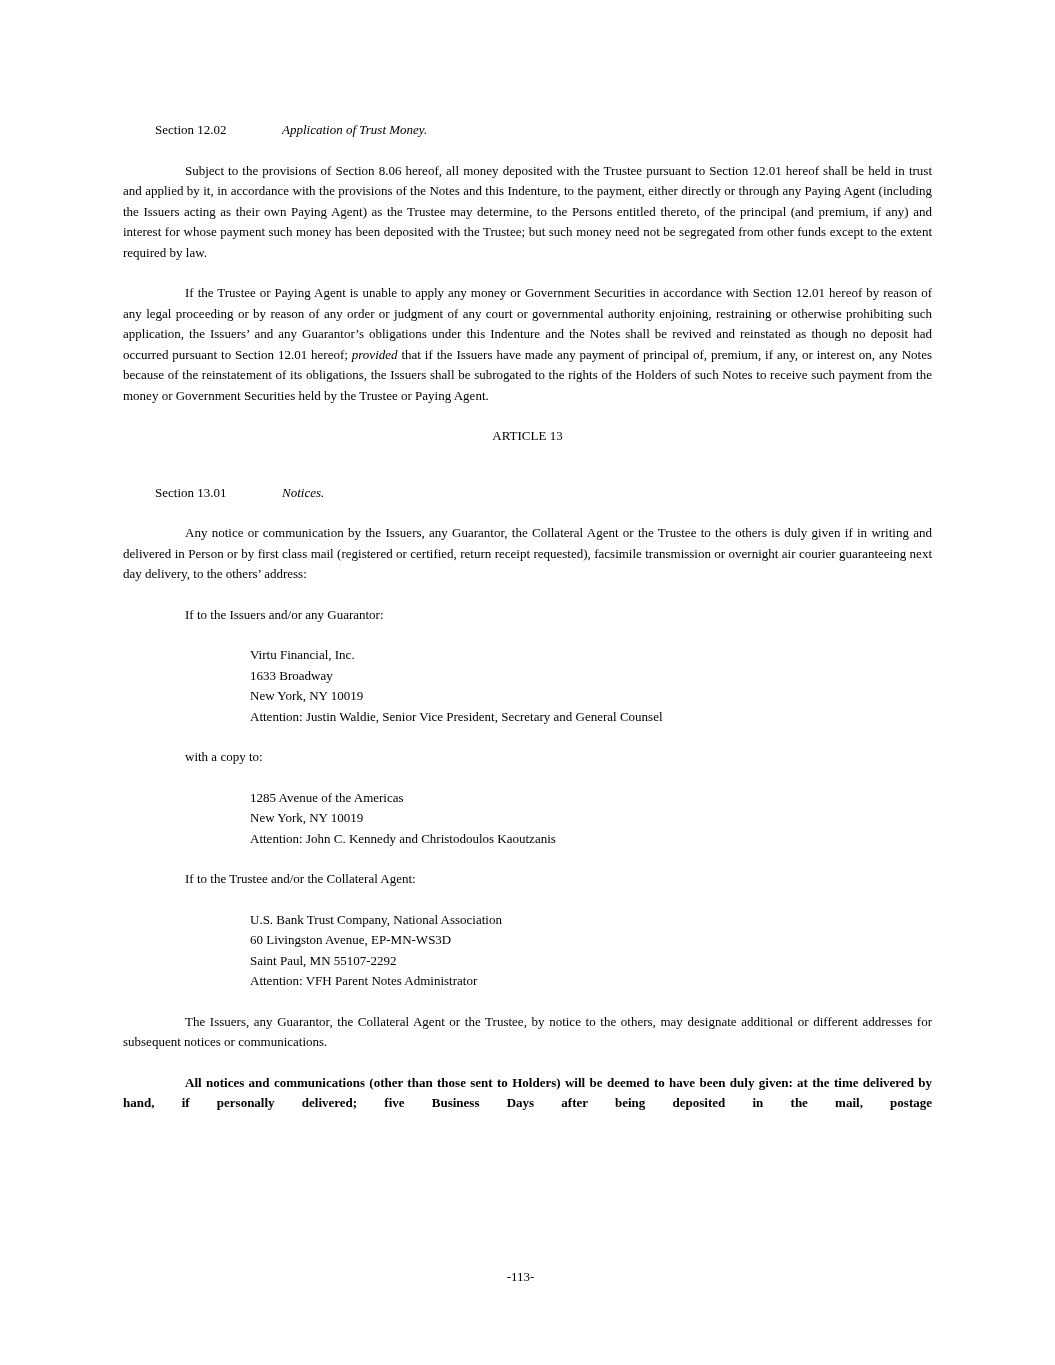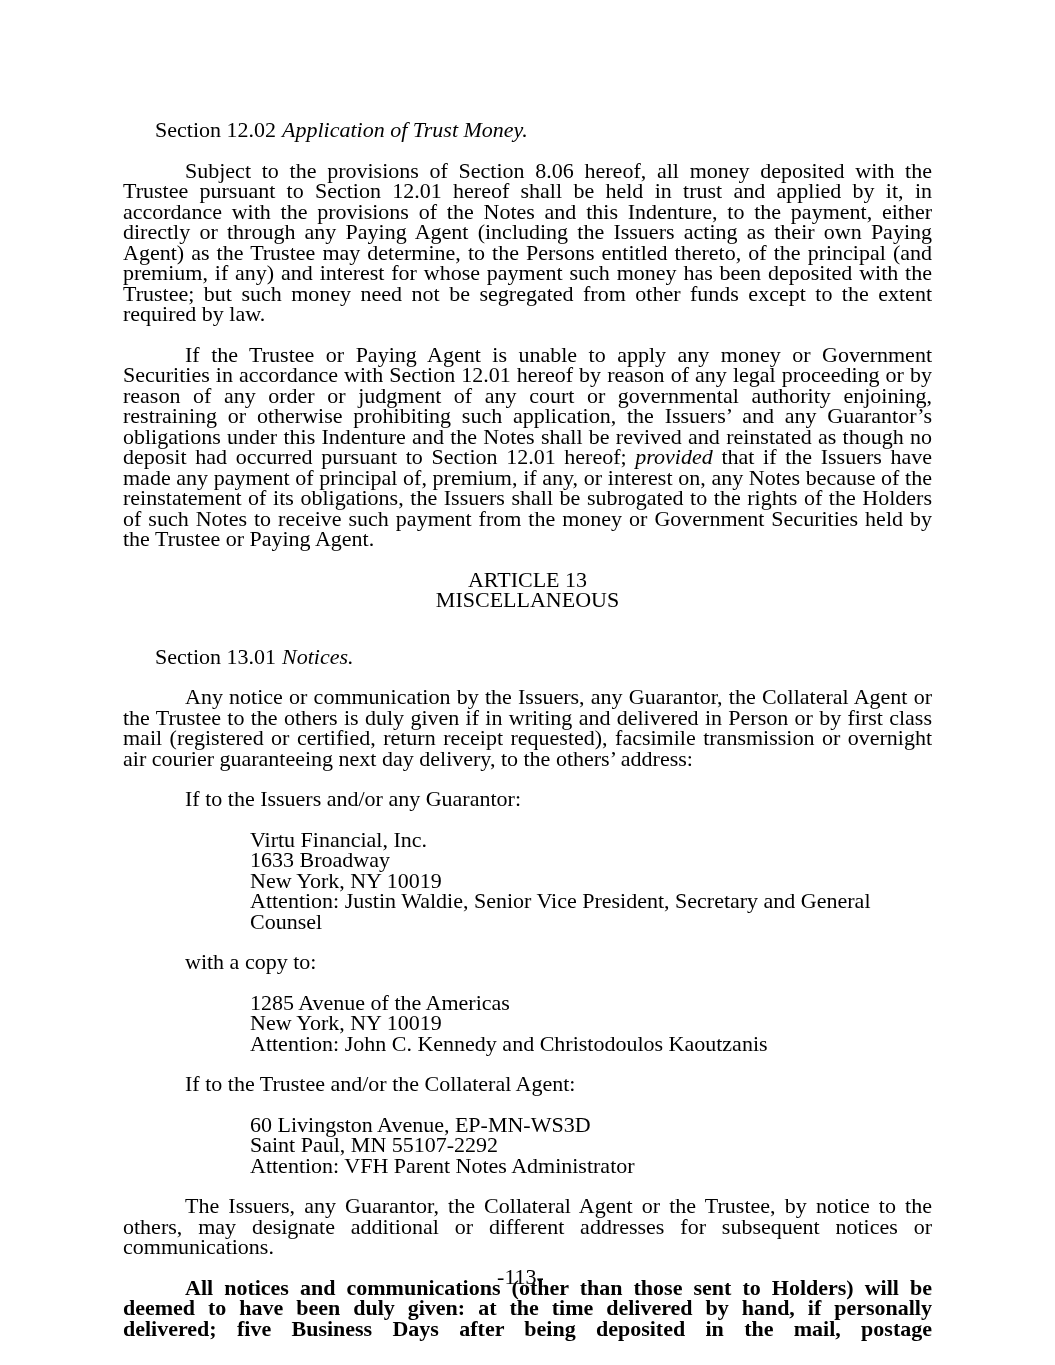--- a/index.html
+++ b/index.html
@@ -5,21 +5,21 @@
   * { margin: 0; padding: 0; box-sizing: border-box; }
   html, body { background: #ffffff; }
   .page {
     position: relative;
     width: 1055px;
     height: 1365px;
     margin: 0 auto;
     background: #ffffff;
     color: #000000;
     font-family: "Liberation Serif", "DejaVu Serif", serif;
-    font-size: 22px;
+    font-size: 13px;
     line-height: 20.5px;
   }
   .content {
     position: absolute;
     left: 123px;
     right: 123px;
     top: 120px;
   }
   .section-heading {
     margin-left: 32px;
@@ -70,21 +70,20 @@
   <div class="content">
 
     <div class="section-heading"><span class="sec-label">Section 12.02</span><span class="italic">Application of Trust Money.</span></div>
 
     <p class="para">Subject to the provisions of Section 8.06 hereof, all money deposited with the Trustee pursuant to Section 12.01 hereof shall be held in trust and applied by it, in accordance with the provisions of the Notes and this Indenture, to the payment, either directly or through any Paying Agent (including the Issuers acting as their own Paying Agent) as the Trustee may determine, to the Persons entitled thereto, of the principal (and premium, if any) and interest for whose payment such money has been deposited with the Trustee; but such money need not be segregated from other funds except to the extent required by law.</p>
 
     <p class="para"><span>If the Trustee or Paying Agent is unable to apply any money or Government Securities in accordance with Section 12.01 hereof by reason of any legal proceeding or by reason of any order or judgment of any court or governmental authority enjoining, restraining or otherwise prohibiting such application, the Issuers’ and any Guarantor’s obligations under this Indenture and the Notes shall be revived and reinstated as though no deposit had occurred pursuant to Section 12.01 hereof; </span><span class="italic">provided</span><span> that if the Issuers have made any payment of principal of, premium, if any, or interest on, any Notes because of the reinstatement of its obligations, the Issuers shall be subrogated to the rights of the Holders of such Notes to receive such payment from the money or Government Securities held by the Trustee or Paying Agent.</span></p>
 
     <div class="article-heading">
       <div>ARTICLE 13</div>
-      <div>MISCELLANEOUS</div>
     </div>
 
     <div class="section-heading"><span class="sec-label">Section 13.01</span><span class="italic">Notices.</span></div>
 
     <p class="para">Any notice or communication by the Issuers, any Guarantor, the Collateral Agent or the Trustee to the others is duly given if in writing and delivered in Person or by first class mail (registered or certified, return receipt requested), facsimile transmission or overnight air courier guaranteeing next day delivery, to the others’ address:</p>
 
     <div class="leadin">If to the Issuers and/or any Guarantor:</div>
 
     <div class="address">
       <div>Virtu Financial, Inc.</div>
@@ -97,20 +96,21 @@
 
     <div class="address">
       <div>1285 Avenue of the Americas</div>
       <div>New York, NY 10019</div>
       <div>Attention: John C. Kennedy and Christodoulos Kaoutzanis</div>
     </div>
 
     <div class="leadin">If to the Trustee and/or the Collateral Agent:</div>
 
     <div class="address">
+      <div>U.S. Bank Trust Company, National Association</div>
       <div>60 Livingston Avenue, EP-MN-WS3D</div>
       <div>Saint Paul, MN 55107-2292</div>
       <div>Attention: VFH Parent Notes Administrator</div>
     </div>
 
     <p class="para">The Issuers, any Guarantor, the Collateral Agent or the Trustee, by notice to the others, may designate additional or different addresses for subsequent notices or communications.</p>
 
     <p class="para-cutoff">All notices and communications (other than those sent to Holders) will be deemed to have been duly given: at the time delivered by hand, if personally delivered; five Business Days after being deposited in the mail, postage</p>
 
   </div>

